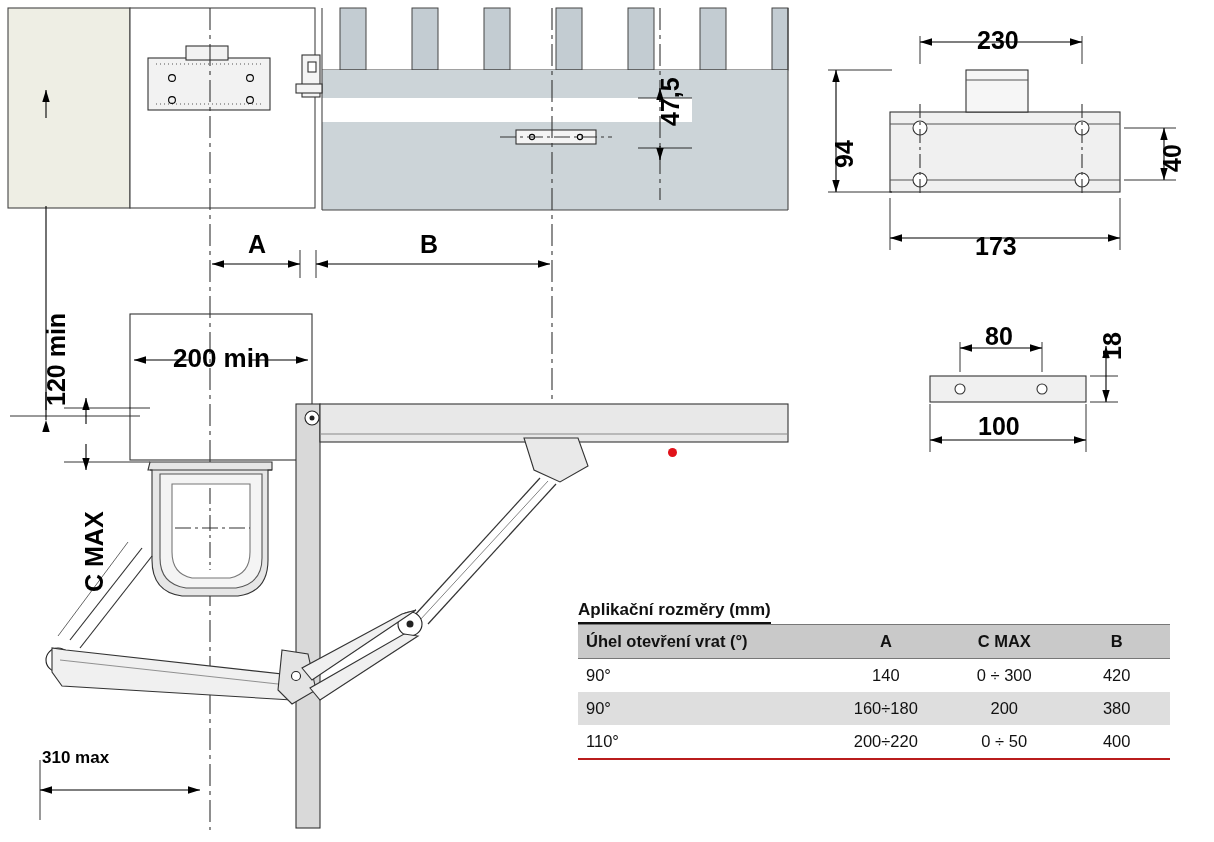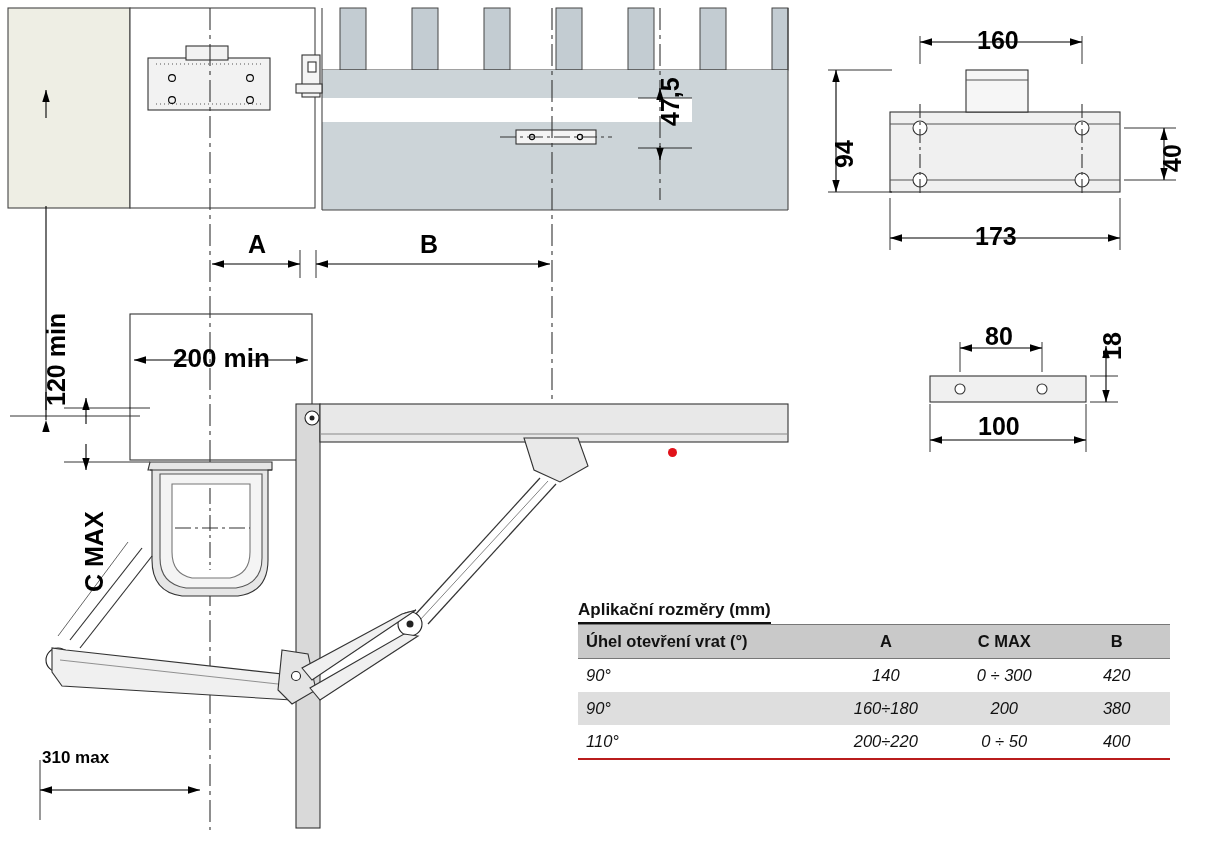--- a/index.html
+++ b/index.html
@@ -7,21 +7,21 @@
   .root{position:absolute;left:0;top:0;width:1214px;height:842px;}
   svg.tech{position:absolute;left:0;top:0;width:1214px;height:842px;}
   .lbl{position:absolute;font-weight:bold;color:#000;white-space:nowrap;}
   .lbl.rot{transform-origin:left top;}
   
   .table-wrap{position:absolute;left:578px;top:600px;width:610px;}
   .tbl-title{font-size:17px;font-weight:bold;color:#111;border-bottom:2px solid #111;display:inline-block;padding-bottom:2px;margin-bottom:0;}
   table.app{border-collapse:collapse;width:592px;font-size:16.5px;color:#111;}
   table.app thead th{background:#c9c9c9;font-weight:bold;text-align:center;padding:7px 4px;border-top:1px solid #777;border-bottom:1px solid #777;}
   table.app thead th.first{text-align:left;padding-left:8px;}
-  table.app tbody td{padding:7px 4px;text-align:center;font-style:italic;}
+  table.app tbody td{padding:7px 4px;text-align:center;}
   table.app tbody td.first{text-align:left;padding-left:8px;}
   table.app tbody tr.alt td{background:#dedede;}
   table.app tbody tr:last-child td{border-bottom:2px solid #b91c1c;}
   .reddot{position:absolute;left:668px;top:448px;width:9px;height:9px;border-radius:50%;background:#e1121a;}
 </style>
 </head>
 <body>
 
 <div class="root">
 
@@ -201,24 +201,24 @@
   <div class="lbl rot" style="left:656px;top:126px;font-size:25px;transform:rotate(-90deg);">47,5</div>
 
   <div class="lbl rot" style="left:42px;top:406px;font-size:25px;transform:rotate(-90deg);">120 min</div>
 
   <div class="lbl" style="left:160px;top:343px;font-size:26px;margin-left:13px;">200 min</div>
 
   <div class="lbl rot" style="left:80px;top:592px;font-size:25px;transform:rotate(-90deg);">C MAX</div>
 
   <div class="lbl" style="left:42px;top:748px;font-size:17px;text-align:right;">310 max</div>
 
-  <div class="lbl" style="left:977px;top:26px;font-size:25px;">160</div>
+  <div class="lbl" style="left:977px;top:26px;font-size:25px;">230</div>
   <div class="lbl rot" style="left:830px;top:168px;font-size:25px;transform:rotate(-90deg);">94</div>
   <div class="lbl rot" style="left:1158px;top:172px;font-size:25px;transform:rotate(-90deg);">40</div>
-  <div class="lbl" style="left:975px;top:222px;font-size:25px;">173</div>
+  <div class="lbl" style="left:975px;top:232px;font-size:25px;">173</div>
 
   <div class="lbl" style="left:985px;top:322px;font-size:25px;">80</div>
   <div class="lbl rot" style="left:1098px;top:360px;font-size:25px;transform:rotate(-90deg);">18</div>
   <div class="lbl" style="left:978px;top:412px;font-size:25px;">100</div>
 
   <div class="table-wrap">
     <div class="tbl-title">Aplikační rozměry (mm)</div>
     <table class="app">
       <thead>
         <tr>

